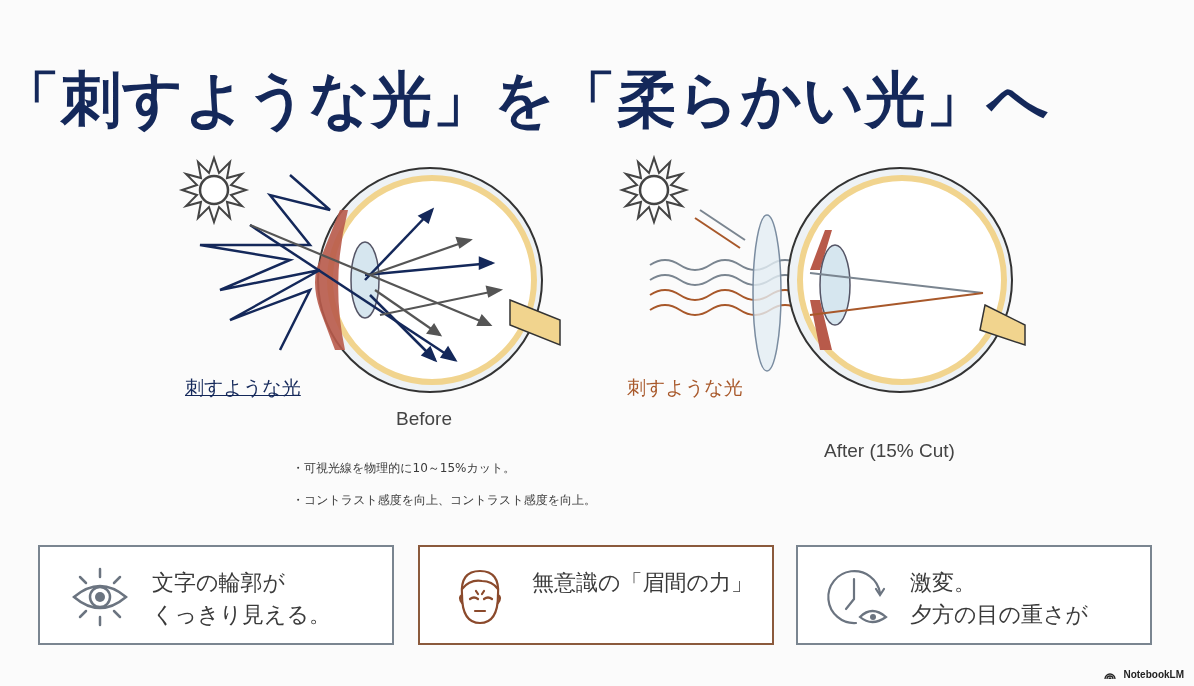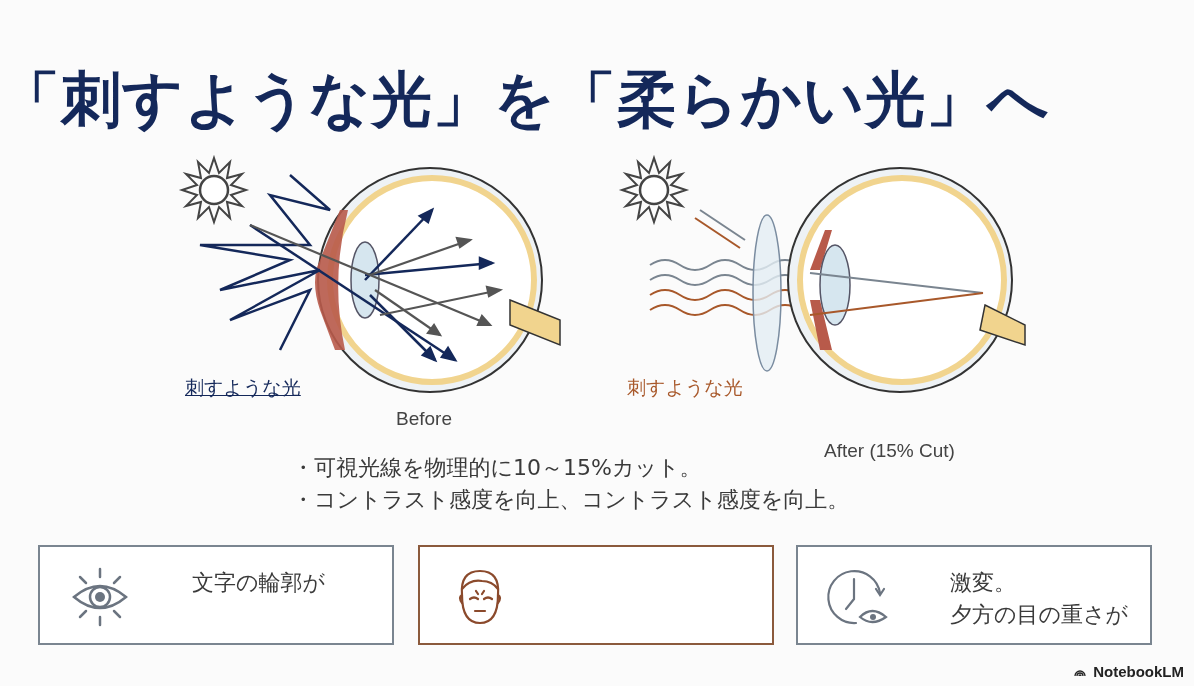--- a/index.html
+++ b/index.html
@@ -13,37 +13,37 @@
   .title {
     position: absolute; left: 0; top: 60px; width: 1194px;
     text-align: left; font-size: 60px; font-weight: bold;
     color: #14285a; letter-spacing: 1px;
   }
   .diagram { position: absolute; }
   .label-jp { position: absolute; font-size: 19px; }
   .label-en { position: absolute; font-size: 19px; color: #444; font-family: Liberation Sans, sans-serif; }
   .bullets {
     position: absolute; left: 292px; top: 452px;
-    font-size: 22px; color: #3a3a3a; line-height: 32px;
+    font-size: 12px; color: #3a3a3a; line-height: 32px;
   }
   .bullets div::before { content: "・"; }
   .card {
     position: absolute; top: 545px; width: 356px; height: 100px;
     background: #fff; box-sizing: border-box;
     border: 2px solid #7a8590;
   }
   .card.accent { border-color: #8b5a3c; }
   .card .icon { position: absolute; left: 28px; top: 18px; width: 64px; height: 64px; }
   .card .text {
     position: absolute; left: 112px; top: 20px;
-    font-size: 22px; line-height: 32px; color: #3a3a3a; margin-left: 40px;
+    font-size: 22px; line-height: 32px; color: #3a3a3a;
   }
   .brand {
     position: absolute; right: 10px; bottom: 6px;
-    font-size: 15px; font-weight: bold; color: #222;
+    font-size: 10px; font-weight: bold; color: #222;
     font-family: "Liberation Sans", sans-serif;
     display: flex; align-items: center; gap: 7px;
   }
 </style>
 </head>
 <body>
 
 <div class="title">「刺すような光」を「柔らかい光」へ</div>
 
 <svg class="diagram" style="left:170px;top:150px;" width="400" height="250" viewBox="0 0 400 250">
@@ -129,38 +129,40 @@
         <line x1="32" y1="52" x2="32" y2="60"></line>
       <line x1="12" y1="12" x2="18" y2="18"></line>
         <line x1="52" y1="12" x2="46" y2="18"></line>
       <line x1="12" y1="52" x2="18" y2="46"></line>
         <line x1="52" y1="52" x2="46" y2="46"></line>
     </g>
     <circle cx="32" cy="32" r="5" fill="#6b7480"></circle>
   </svg>
   <div class="text">
     <div>文字の輪郭が</div>
+    <div>くっきり見える。</div>
   </div>
 </div>
 
 <div class="card accent" style="left:418px;">
   <svg class="icon" viewBox="0 0 64 64">
     <g stroke="#8b4a2c" stroke-width="2.2" fill="none" stroke-linecap="round">
       <path d="M14,30 Q12,6 32,6 Q52,6 50,30 Q50,58 32,58 Q14,58 14,30 Z"></path>
       <path d="M14,24 Q22,14 34,16 Q44,16 50,24"></path>
       <path d="M22,34 q4,-3 8,0"></path>
         <path d="M36,34 q4,-3 8,0"></path>
       <line x1="28" y1="26" x2="30" y2="29"></line>
         <line x1="36" y1="26" x2="34" y2="29"></line>
       <line x1="27" y1="46" x2="37" y2="46"></line>
       <path d="M14,30 q-4,2 0,8"></path>
         <path d="M50,30 q4,2 0,8"></path>
     </g>
   </svg>
   <div class="text">
+    <div>無意識の「眉間の力」</div>
   </div>
 </div>
 
 <div class="card" style="left:796px;">
   <svg class="icon" viewBox="0 0 64 64">
     <g stroke="#6b7480" stroke-width="2.2" fill="none" stroke-linecap="round">
       <path d="M30,58 A26,26 0 1 1 54,28"></path>
       <polyline points="50,24 54,30 58,24"></polyline>
       <polyline points="28,14 28,34 20,44"></polyline>
       <path d="M34,52 Q46,40 60,52 Q46,62 34,52 Z"></path>

